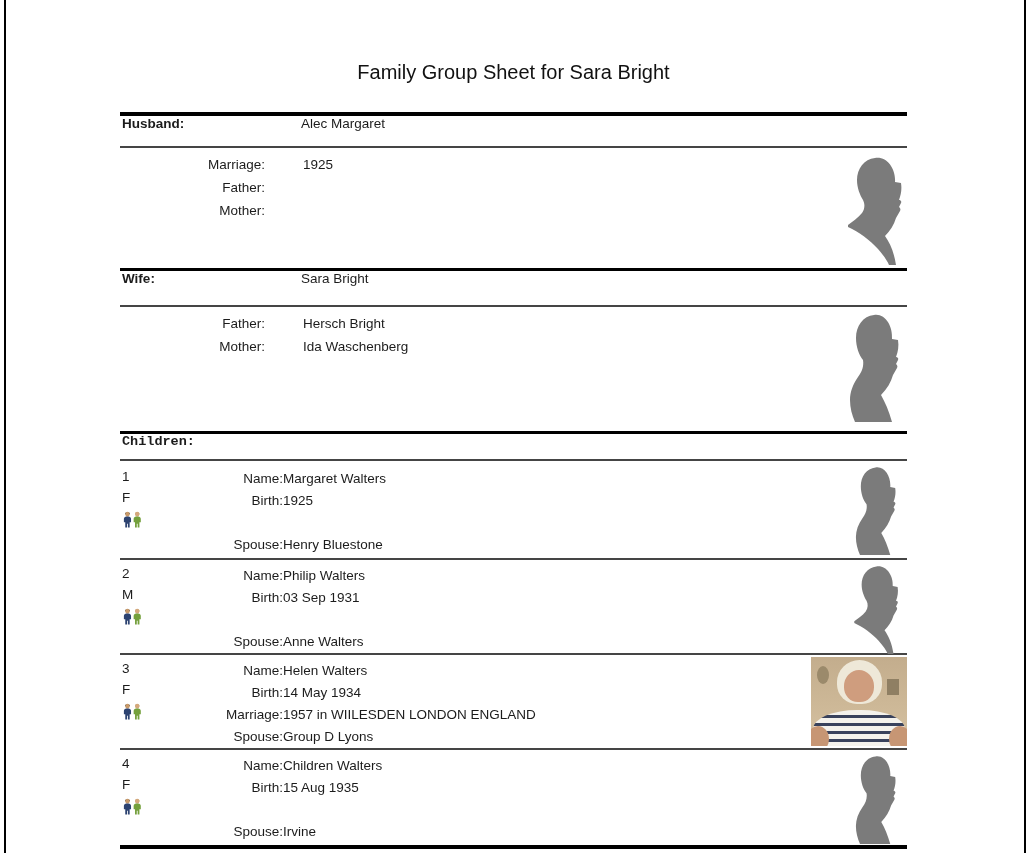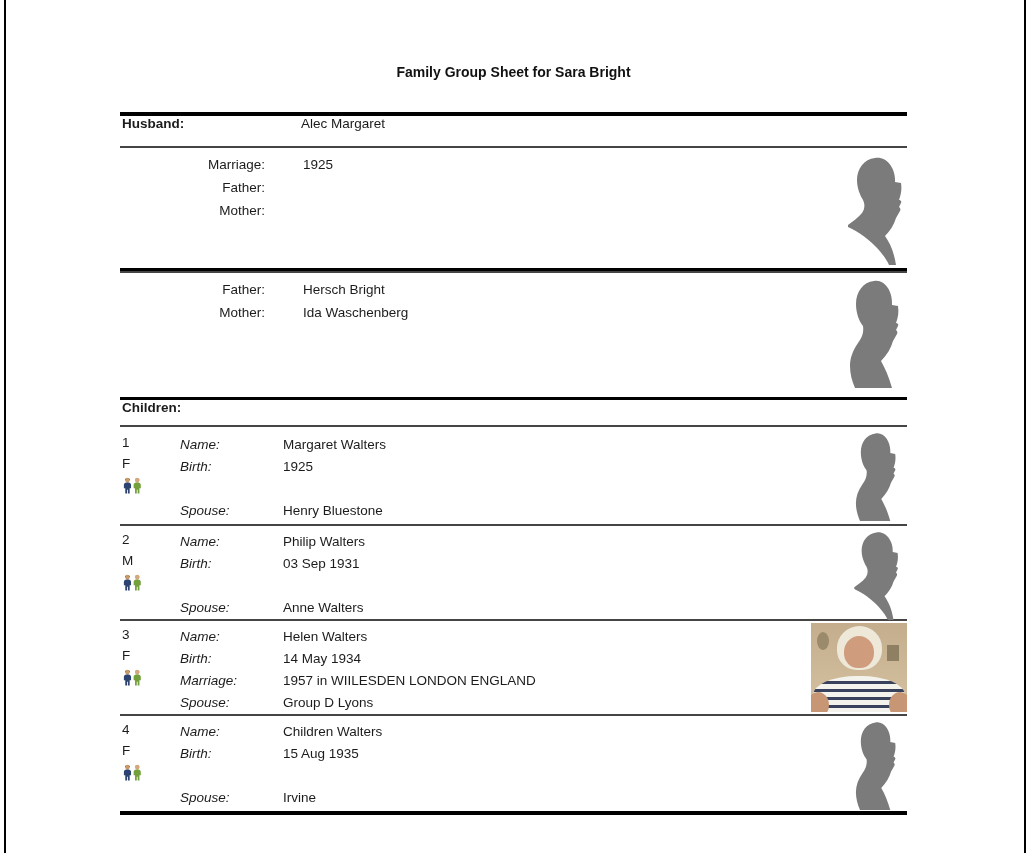--- a/index.html
+++ b/index.html
@@ -6,32 +6,32 @@
   body{
     width:1028px;height:853px;background:#ffffff;position:relative;overflow:hidden;
     font-family:"Liberation Sans", sans-serif;color:#1c1c1c;
   }
   .side-border{position:absolute;top:0;bottom:0;width:2px;background:#000;}
   .side-border.left{left:4px;}
   .side-border.right{right:2px;}
 
   .title{
     margin:60px 0 0 120px;width:787px;text-align:center;
-    font-size:14px;font-weight:bold;color:#111;line-height:24px;
+    font-size:20px;font-weight:normal;color:#111;line-height:24px;
   }
 
   .sheet{margin-left:120px;width:787px;}
   .rule-thick{height:3px;background:#000;}
   .rule-thick.first{margin-top:28px;height:4px;}
   .rule-thick.last{height:4px;}
   .rule-thin{height:2px;background:#454545;}
 
   .section-head{display:flex;height:30px;}
   .section-head.wife{height:34px;}
-  .section-head.children{height:25px;}
+  .section-head.children{height:25px;font-family:Liberation Mono, monospace;}
   .sec-label{font-weight:bold;font-size:13.5px;margin-left:2px;width:179px;}
   .sec-value{font-size:13.5px;}
 
   .parent-block{position:relative;}
   .parent-block.husband{height:120px;}
   .parent-block.wife{height:124px;}
   .parent-rows{padding-top:5px;}
   .prow{display:flex;align-items:center;height:23px;font-size:13.5px;}
   .prow .dlabel{width:145px;text-align:right;}
   .prow .dvalue{margin-left:38px;}
@@ -40,21 +40,21 @@
   .child.first{height:99px;}
   .child.last{border-bottom:none;}
   .child-body{display:flex;padding-top:4px;}
   .child.first .child-body{padding-top:6px;}
   .child-left{width:60px;padding-left:2px;box-sizing:border-box;font-size:13.5px;}
   .child-num{line-height:20px;}
   .child-sex{line-height:21px;}
   .couple{margin-top:3px;width:21px;height:17px;}
   .child-details{flex:1;}
   .crow{display:flex;align-items:center;height:22px;font-size:13.5px;}
-  .crow .dlabel{width:103px;text-align:left;font-style:italic;}
+  .crow .dlabel{width:103px;text-align:right;}
   .crow .dvalue{}
 
   .portrait-box{position:absolute;right:0;width:60px;height:110px;}
   .parent-block.husband .portrait-box{top:7px;}
   .parent-block.wife .portrait-box{top:5px;}
   .child .portrait-box{top:4px;width:58px;height:90px;}
 
   
   .photo{position:absolute;right:0;top:2px;width:96px;height:89px;overflow:hidden;
          background:linear-gradient(180deg,#c3ad8d 0%,#cdb897 55%,#d6c3a4 100%);}
@@ -100,20 +100,24 @@
       </div>
     </div>
     <div class="portrait-box">
       <svg width="60" height="110" viewBox="0 0 60 110">
           <path fill="#7b7b7b" d="M28 3 C17 4 10 14 10 25 C10 33 13 40 16 45 C18 49 18 54 15 58 C11 63 5 67 1 70 L1 72 C12 77 23 85 31 94 C36 100 40 105 42 110 L49 110 C47 97 43 88 38 81 C43 76 47 70 49 63 L53 56 C54 54 53 53 52 52 L54 48 C55 46 53 45 52 45 C54 40 55 34 54 28 L48 27 C49 14 40 1 28 3 Z"></path>
         </svg>
     </div>
   </div>
 
   <div class="rule-thick"></div>
+  <div class="section-head wife">
+    <span class="sec-label">Wife:</span>
+    <span class="sec-value">Sara Bright</span>
+  </div>
   <div class="rule-thin"></div>
   <div class="parent-block wife">
     <div class="parent-rows">
       <div class="prow">
         <span class="dlabel">Father:</span>
         <span class="dvalue">Hersch Bright</span>
       </div>
       <div class="prow">
         <span class="dlabel">Mother:</span>
         <span class="dvalue">Ida Waschenberg</span>

